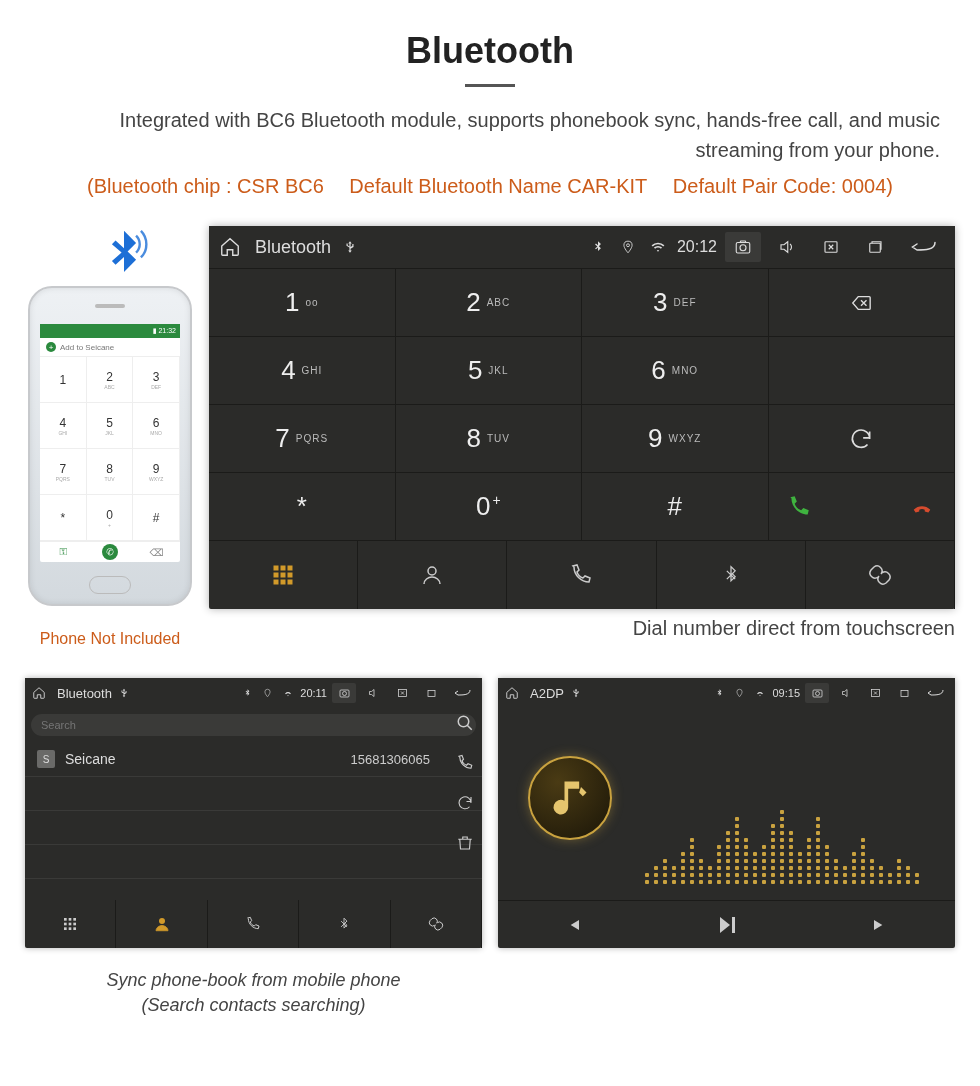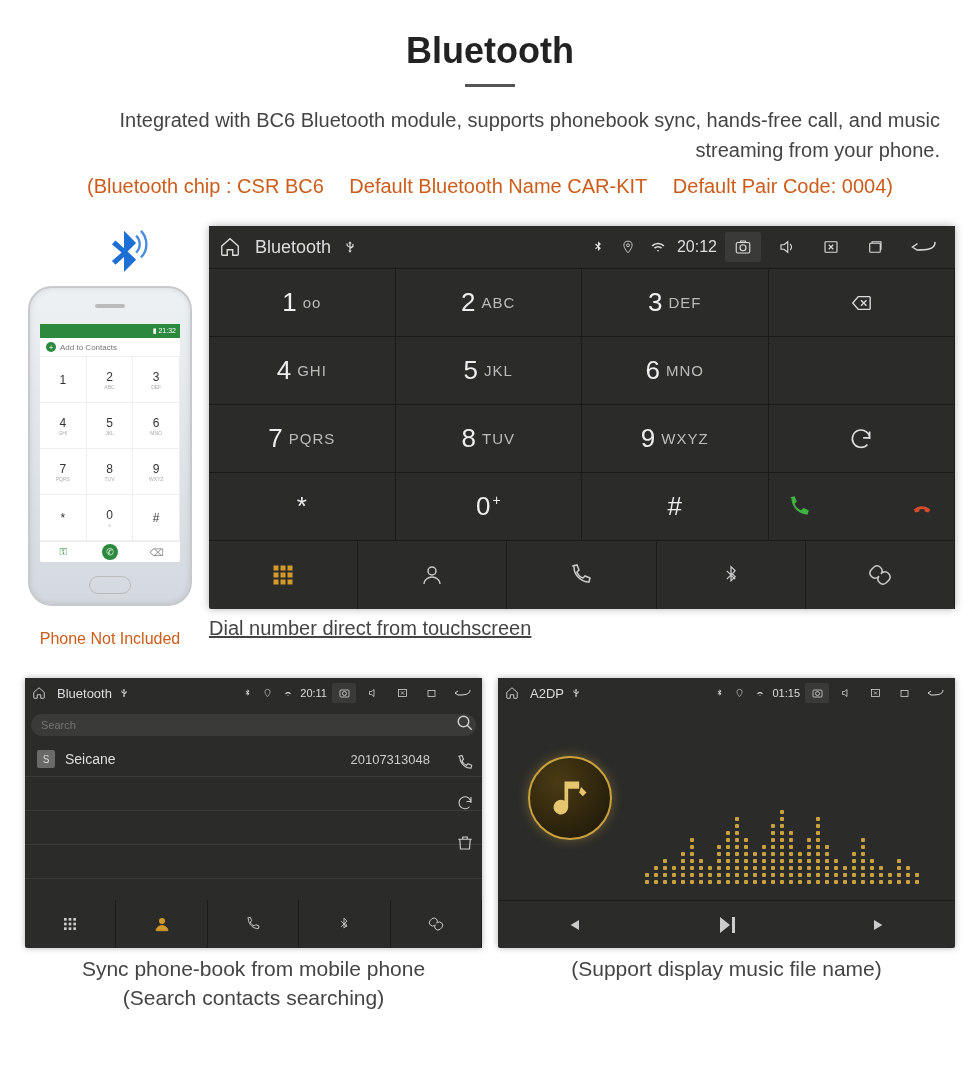--- a/index.html
+++ b/index.html
@@ -106,32 +106,32 @@
     border-top:1px solid #1b1b19;
   }
   .key {
     height: 68px;
     border-right:1px solid #1b1b19;
     border-bottom:1px solid #1b1b19;
     display:flex; align-items:center; justify-content:center;
     font-size: 26px; color:#eee;
     position:relative;
   }
-  .key .sub { font-size:15px; color:#bbb; margin-left:6px; letter-spacing:1px;}
+  .key .sub { font-size:10px; color:#bbb; margin-left:6px; letter-spacing:1px;}
   .bottomnav {
     display:grid; grid-template-columns:repeat(5,1fr);
     height:68px;
   }
   .bottomnav .nav {
     display:flex;align-items:center;justify-content:center;
     border-right:1px solid #1b1b19;
   }
   .bottomnav .nav.active svg path, .bottomnav .nav.active svg rect{ fill:#d29a2a; stroke:#d29a2a;}
   .caption {
-    text-align:left; font-size:20px; color:#444; margin-top:8px;text-decoration:underline;
+    text-align:right; font-size:20px; color:#444; margin-top:8px;
   }
 
   .row2 {
     display:flex; gap:16px; padding:0 25px; margin-top:30px;
   }
   .small-screen {
     flex:1; background:#2b2b29; border-radius:2px; color:#ddd;
     box-shadow:0 0 6px rgba(0,0,0,.3);
   }
   .statusbar.sm { height:30px; font-size:12px; gap:5px; padding:0 6px;}
@@ -167,21 +167,21 @@
     display:flex; align-items:flex-end; gap:5px; justify-content:center;
   }
   .equalizer .bar{
     width:4px; display:flex; flex-direction:column-reverse; gap:3px;
   }
   .equalizer .dot{width:4px;height:4px;background:#c9a23f;border-radius:1px;}
 
   .music-controls{height:48px;display:flex;border-top:1px solid #1b1b19;}
   .music-controls .mc{flex:1;display:flex;align-items:center;justify-content:center;}
 
-  .caption2{text-align:center;font-size:21px;color:#444;margin-top:6px;line-height:1.4;}
+  .caption2{text-align:center;font-size:18px;color:#444;margin-top:20px;line-height:1.4;font-style:italic;}
 
   svg{display:block;}
 </style>
 </head>
 <body>
 
 <h1 class="page-title">Bluetooth</h1>
 <div class="divider"></div>
 <p class="desc">Integrated with BC6 Bluetooth module, supports phonebook sync, hands-free call, and music streaming from your phone.</p>
 <p class="spec-line">
@@ -199,21 +199,21 @@
         </svg>
     </div>
     <div class="phone-device">
       <div class="phone-speaker"></div>
       <div class="phone-screen">
         <div class="phone-header">
             <span>▮ 21:32</span>
           </div>
         <div class="phone-addrow">
             <span class="plus">+</span>
-            <span>Add to Contacts</span>
+            <span>Add to Seicane</span>
           </div>
         <div class="phone-keys" id="phonekeypad">
             <div>
               <span>1</span>
               <small></small>
             </div>
             <div>
               <span>2</span>
               <small>ABC</small>
             </div>
@@ -504,21 +504,21 @@
             </svg>
           </span>
       </div>
       <div class="search-row">
         <input placeholder="Search" style="">
       </div>
       <div class="contact-list">
         <div class="contact-item">
           <span class="badge">S</span>
           <span>Seicane</span>
-          <span class="num">20107313048</span>
+          <span class="num">15681306065</span>
         </div>
         <div style="border-bottom:1px solid #3a3a38;height:34px;"></div>
         <div style="border-bottom:1px solid #3a3a38;height:34px;"></div>
         <div style="border-bottom:1px solid #3a3a38;height:34px;"></div>
       </div>
       <div class="side-icons">
         <span>
             <svg width="18" height="18" viewBox="0 0 24 24" fill="none" stroke="#ccc" stroke-width="2">
               <circle cx="10" cy="10" r="7"></circle>
               <path d="M21 21l-6-6"></path>
@@ -606,21 +606,21 @@
         <span class="sb-icon">
             <svg width="9" height="12" viewBox="0 0 24 24" fill="none" stroke="#ddd" stroke-width="1.5">
               <path d="M12 2a7 7 0 017 7c0 5-7 13-7 13S5 14 5 9a7 7 0 017-7z"></path>
             </svg>
           </span>
         <span class="sb-icon">
             <svg width="12" height="10" viewBox="0 0 24 24" fill="#ddd">
               <path d="M12 20l-2-2a3 3 0 014 0l-2 2zm-5-5l-2-2a10 10 0 0114 0l-2 2a7 7 0 00-10 0z"></path>
             </svg>
           </span>
-        <span style="font-size:11px;">01:15</span>
+        <span style="font-size:11px;">09:15</span>
         <span class="sb-btn active">
             <svg width="13" height="12" viewBox="0 0 24 24" fill="none" stroke="#ddd" stroke-width="1.5">
               <rect x="3" y="6" width="18" height="14" rx="2"></rect>
               <circle cx="12" cy="13" r="4"></circle>
             </svg>
           </span>
         <span class="sb-btn">
             <svg width="13" height="12" viewBox="0 0 24 24" fill="none" stroke="#ddd" stroke-width="1.5">
               <path d="M4 9v6h4l5 4V5L8 9H4z"></path>
             </svg>
@@ -892,16 +892,15 @@
             </svg>
           </div>
         <div class="mc">
             <svg width="20" height="20" viewBox="0 0 24 24" fill="#ccc">
               <path d="M18 6v12M6 6v12l10-6z"></path>
             </svg>
           </div>
       </div>
     </div>
     <div class="caption2">
-      <div>(Support display music file name)</div>
     </div>
   </div>
 </div>
 
 </body></html>

